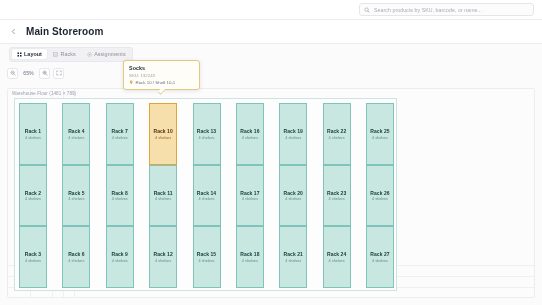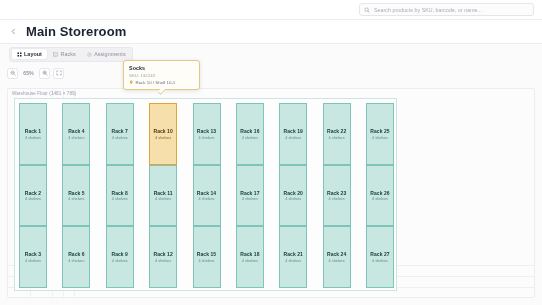--- a/index.html
+++ b/index.html
@@ -27,21 +27,21 @@
   .search-ph { font-size: 5.2px; color: #a8a8b3; letter-spacing: .08px; white-space: nowrap; }
   .ico { display: inline-block; line-height: 0; flex: none; }
 
   
   .header {
     position: absolute; left: 0; top: 20px; width: 542px; height: 24px;
     background: #ffffff; border-bottom: 1px solid #ececf0;
     display: flex; align-items: center; gap: 8px; padding-left: 9px;
   }
   .back-btn { width: 9px; height: 9px; display: flex; align-items: center; justify-content: center; cursor: pointer; }
-  .page-title { font-size: 13px; font-weight: bold; color: #1b2430; letter-spacing: .1px; }
+  .page-title { font-size: 10px; font-weight: bold; color: #1b2430; letter-spacing: .1px; }
 
   
   .tabsrow {
     position: absolute; left: 0; top: 44px; width: 542px; height: 20px;
     background: #fbfbfc; display: flex; align-items: center; padding-left: 9px;
   }
   .tabs {
     display: flex; align-items: center; gap: 1px;
     background: #f1f1f4; border: 1px solid #e8e8ec; border-radius: 3px; padding: 1.5px;
   }

